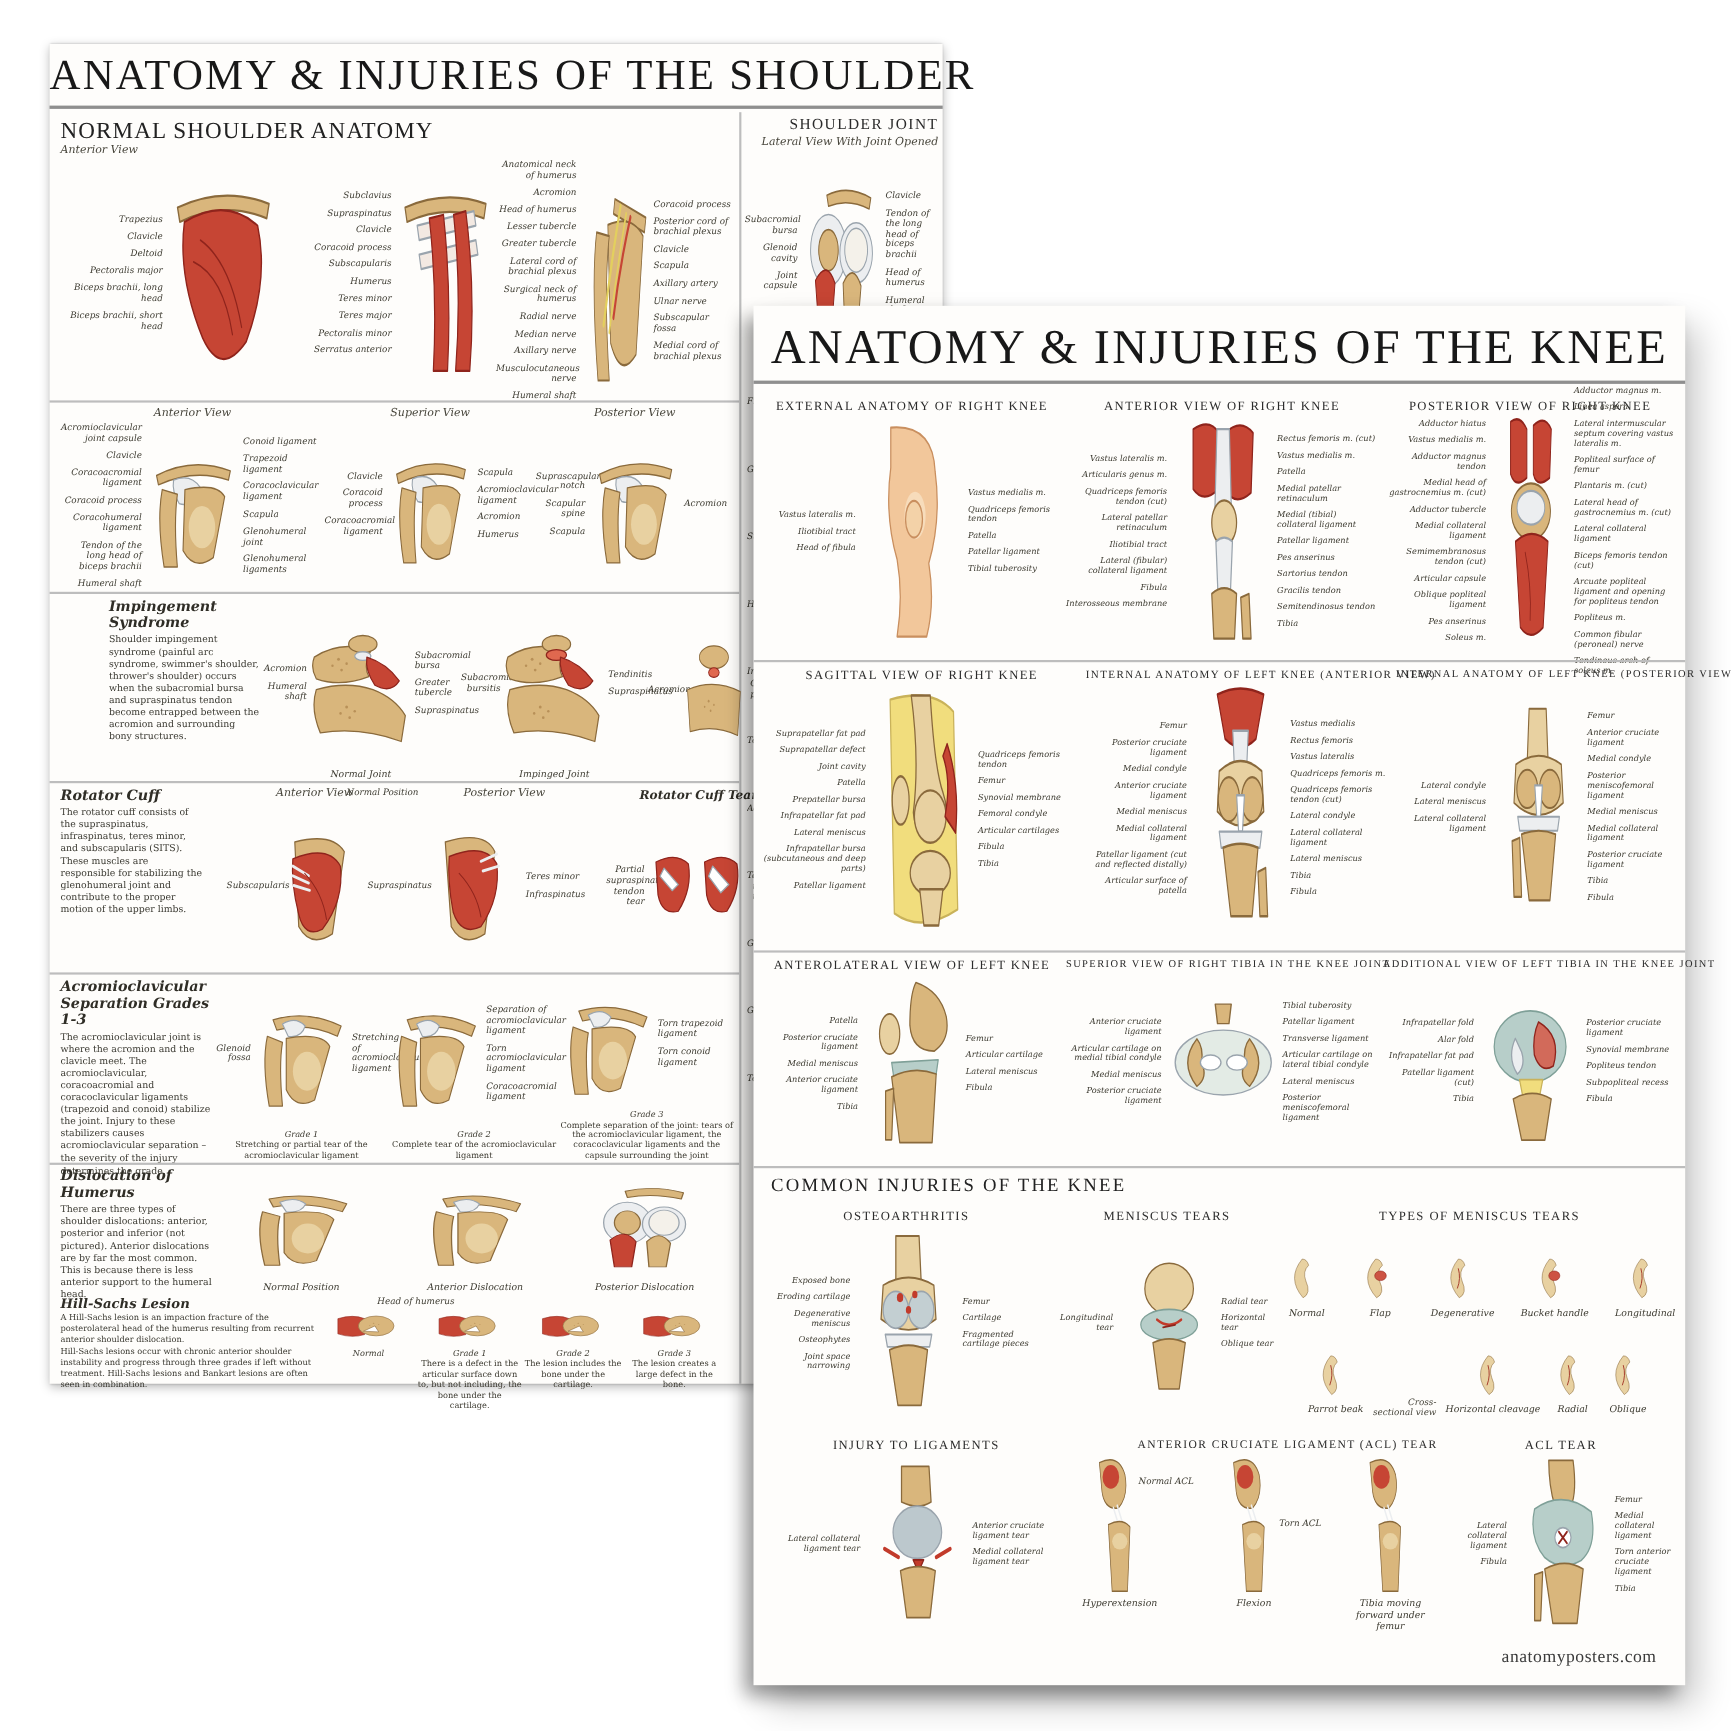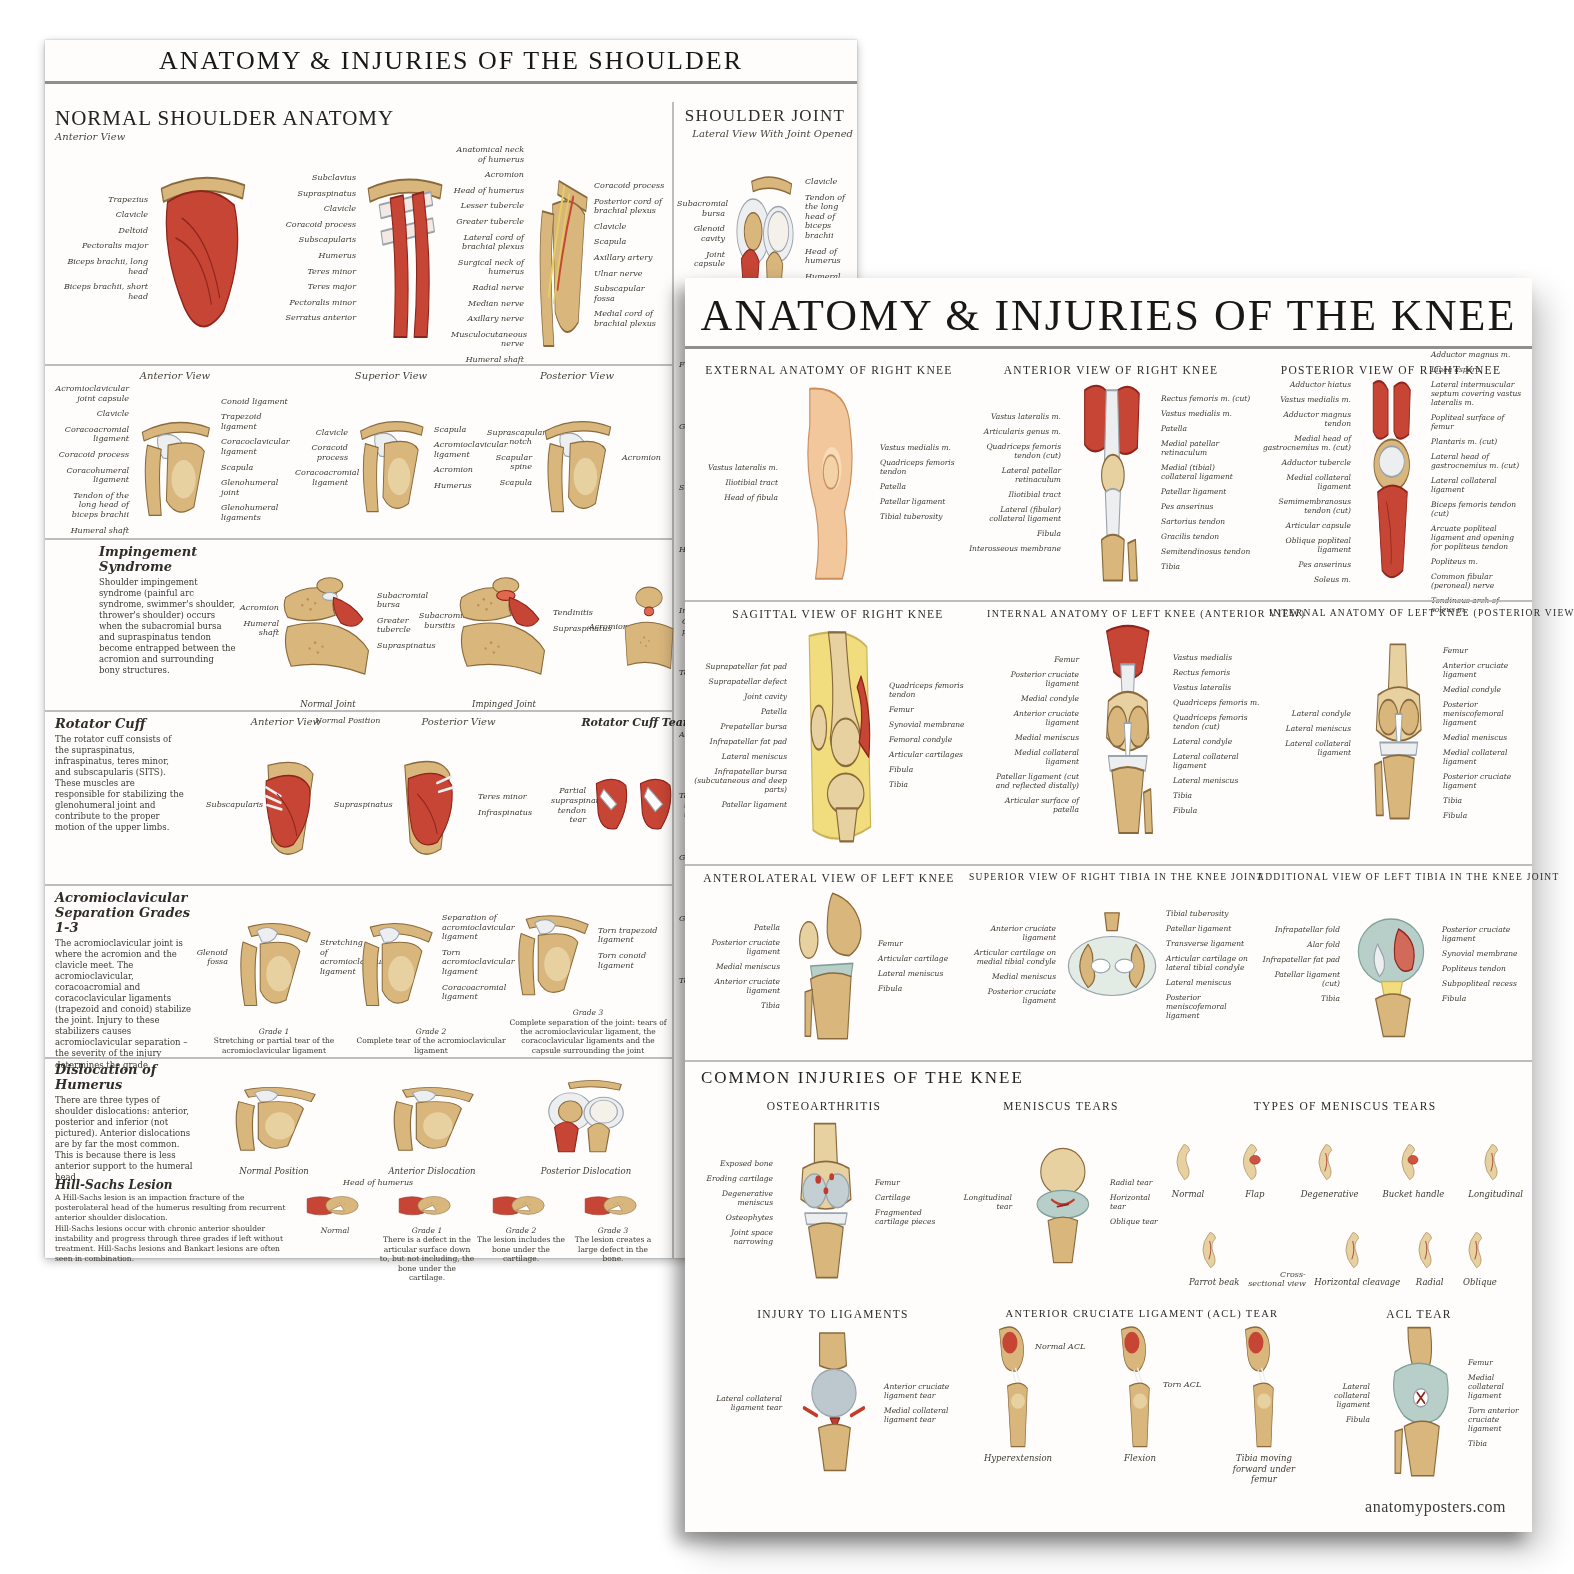--- a/index.html
+++ b/index.html
@@ -1,21 +1,21 @@
 <!DOCTYPE html>
 <html><head>
 <meta charset="utf-8">
 <style>
   html,body{margin:0;padding:0;background:#fff;}
   body{width:1574px;height:1574px;position:relative;overflow:hidden;font-family:"DejaVu Serif",serif;color:#3c3a30;}
   .poster{position:absolute;background:#fefdfb;}
   #shoulder-poster{left:45px;top:40px;width:812px;height:1218px;box-shadow:0 3px 9px rgba(0,0,0,.28),0 0 2px rgba(0,0,0,.25);}
   #knee-poster{left:685px;top:278px;width:847px;height:1254px;z-index:5;box-shadow:-9px 10px 16px rgba(0,0,0,.38),12px 18px 30px rgba(0,0,0,.22);}
   .big-title{font-family:"Liberation Serif",serif;text-align:center;color:#181818;letter-spacing:2px;white-space:nowrap;}
-  #shoulder-poster .big-title{font-size:26px;padding-top:6px;}
+  #shoulder-poster .big-title{font-size:39px;padding-top:6px;}
   #knee-poster .big-title{font-size:44px;padding-top:12px;}
   .title-rule{height:3px;background:#8f8f8f;margin-top:5px;}
   .h-sep{position:absolute;height:2px;background:#bdbdbd;left:0;right:0;}
   .v-sep{position:absolute;width:2px;background:#bdbdbd;}
   .sec{position:absolute;}
   .sec-head{font-family:"Liberation Serif",serif;font-size:21px;letter-spacing:1px;color:#222;}
   .knee-head{font-family:"Liberation Serif",serif;font-size:11.5px;letter-spacing:1.3px;color:#2b2b2b;text-align:center;margin-bottom:2px;white-space:nowrap;}
   .ital-head{font-style:italic;font-size:13px;font-weight:bold;color:#2f2d26;margin-bottom:3px;}
   .body-text{font-size:8.5px;line-height:1.3;color:#3b3a32;margin-bottom:4px;}
   .view{font-style:italic;font-size:10px;color:#46443a;text-align:center;}
@@ -579,21 +579,21 @@
               <circle cx="61" cy="60" r="1.3"></circle>
             </g>
             <path d="M42 74 L60 58 L66 76Z" fill="#ffffff" stroke="#8a6a3c" stroke-width="1.2" stroke-linejoin="round"></path>
           </svg>
         </div>
       <div class="caption gradecap"><span class="gi">Grade 3</span><span>The lesion creates a large defect in the bone.</span></div>
     </div>
   </section>
 
   <section class="sec" style="left:632px;top:66px;width:176px;height:250px;">
-    <div class="knee-head" style="font-size:17px;">SHOULDER JOINT</div>
+    <div class="knee-head" style="font-size:14px;text-align:right;">SHOULDER JOINT</div>
     <div class="view" style="text-align:right;">Lateral View With Joint Opened</div>
     <div class="figrow" style="height:190px;">
       <div class="labels left">
           <span class="lbl">Subacromial bursa</span>
           <span class="lbl">Glenoid cavity</span>
           <span class="lbl">Joint capsule</span>
         </div>
       <div class="art" style="width:74px;height:150px;">
           <svg viewBox="0 0 100 120" preserveAspectRatio="none">
             <path d="M32 18 Q58 10 86 20 L84 28 Q58 20 34 26Z" fill="#d9b67c" stroke="#8a6a3c" stroke-width="1.2" stroke-linejoin="round"></path>
@@ -1096,21 +1096,21 @@
             <path d="M35 80 Q52 74 68 80 L63 114 L41 114Z" fill="#d9b67c" stroke="#8a6a3c" stroke-width="1.2" stroke-linejoin="round"></path>
           </svg>
         </div>
       <div class="labels right">
           <span class="lbl">Anterior cruciate ligament tear</span>
           <span class="lbl">Medial collateral ligament tear</span>
         </div>
     </div>
   </section>
   <section class="sec knee-sec" style="left:292px;top:1030px;width:330px;height:186px;">
-    <div class="knee-head" style="font-size:10.5px;">ANTERIOR CRUCIATE LIGAMENT (ACL) TEAR</div>
+    <div class="knee-head" style="font-size:10.5px;text-align:right;">ANTERIOR CRUCIATE LIGAMENT (ACL) TEAR</div>
     <div class="flt" style="left:58px;top:34px;">Normal ACL</div>
     <div class="flt" style="left:186px;top:72px;">Torn ACL</div>
     <div class="mrow" style="height:160px;align-items:stretch;">
       <div class="mfig" style="width:82px;">
           <div class="art" style="width:58px;height:130px;">
             <svg viewBox="0 0 100 120" preserveAspectRatio="none">
               <path d="M18 8 Q48 0 58 18 Q64 36 48 46 Q26 48 22 32Z" fill="#d9b67c" stroke="#8a6a3c" stroke-width="1.2" stroke-linejoin="round"></path>
               <ellipse cx="36" cy="20" rx="13" ry="10" fill="#c64534" stroke="none" stroke-width="1.2"></ellipse>
               <path d="M40 46 L48 60 M46 44 L54 58" fill="none" stroke="#eceef0" stroke-width="2.2" stroke-linecap="round"></path>
               <path d="M32 60 Q54 54 66 62 L62 116 L38 116Z" fill="#d9b67c" stroke="#8a6a3c" stroke-width="1.2" stroke-linejoin="round"></path>

